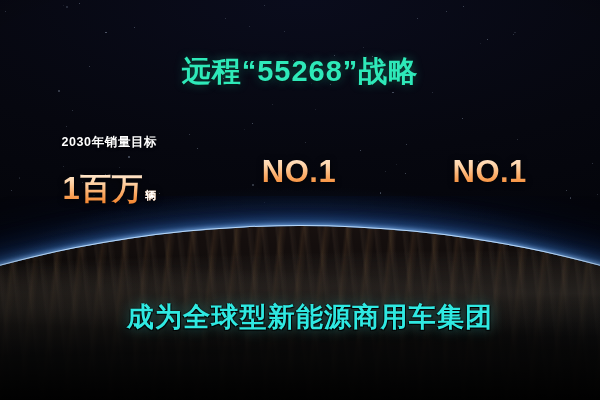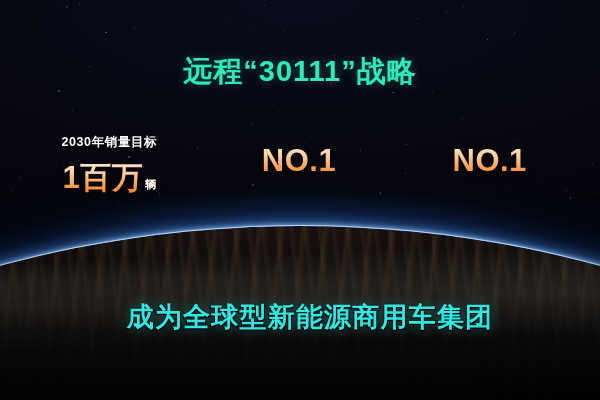--- a/index.html
+++ b/index.html
@@ -155,21 +155,21 @@
   .stat{flex:1;text-align:center;}
   .stat-label{
     font-size:12.5px;
     font-weight:700;
     color:#ffffff;
     letter-spacing:.6px;
     text-shadow:0 1px 3px rgba(0,0,0,.85);
     white-space:nowrap;
   }
   .stat-value{
-    margin-top:11px;
+    margin-top:22px;
     font-size:31px;
     font-weight:700;
     letter-spacing:.5px;
     line-height:1;
     white-space:nowrap;
     display:inline-block;
     background:linear-gradient(180deg,#ffe9d2 0%,#ffd2a5 32%,#fba963 66%,#f3832c 100%);
     -webkit-background-clip:text;
             background-clip:text;
     color:transparent;
@@ -292,21 +292,21 @@
     </div>
     <div class="limb-band"></div>
     <div class="limb"></div>
   </div>
 
   <div class="vignette-bottom"></div>
   <div class="vignette-sides"></div>
 
   <div class="content">
 
-    <div class="headline">远程“30111”战略</div>
+    <div class="headline">远程“55268”战略</div>
 
     <div class="stats">
 
       <div class="stat">
         <div class="stat-label">2030年销量目标</div>
         <div class="stat-value"><span>1百万</span><span class="unit">辆</span></div>
       </div>
 
       <div class="stat">
         <div class="stat-value"><span>NO.1</span><span class="unit"></span></div>

